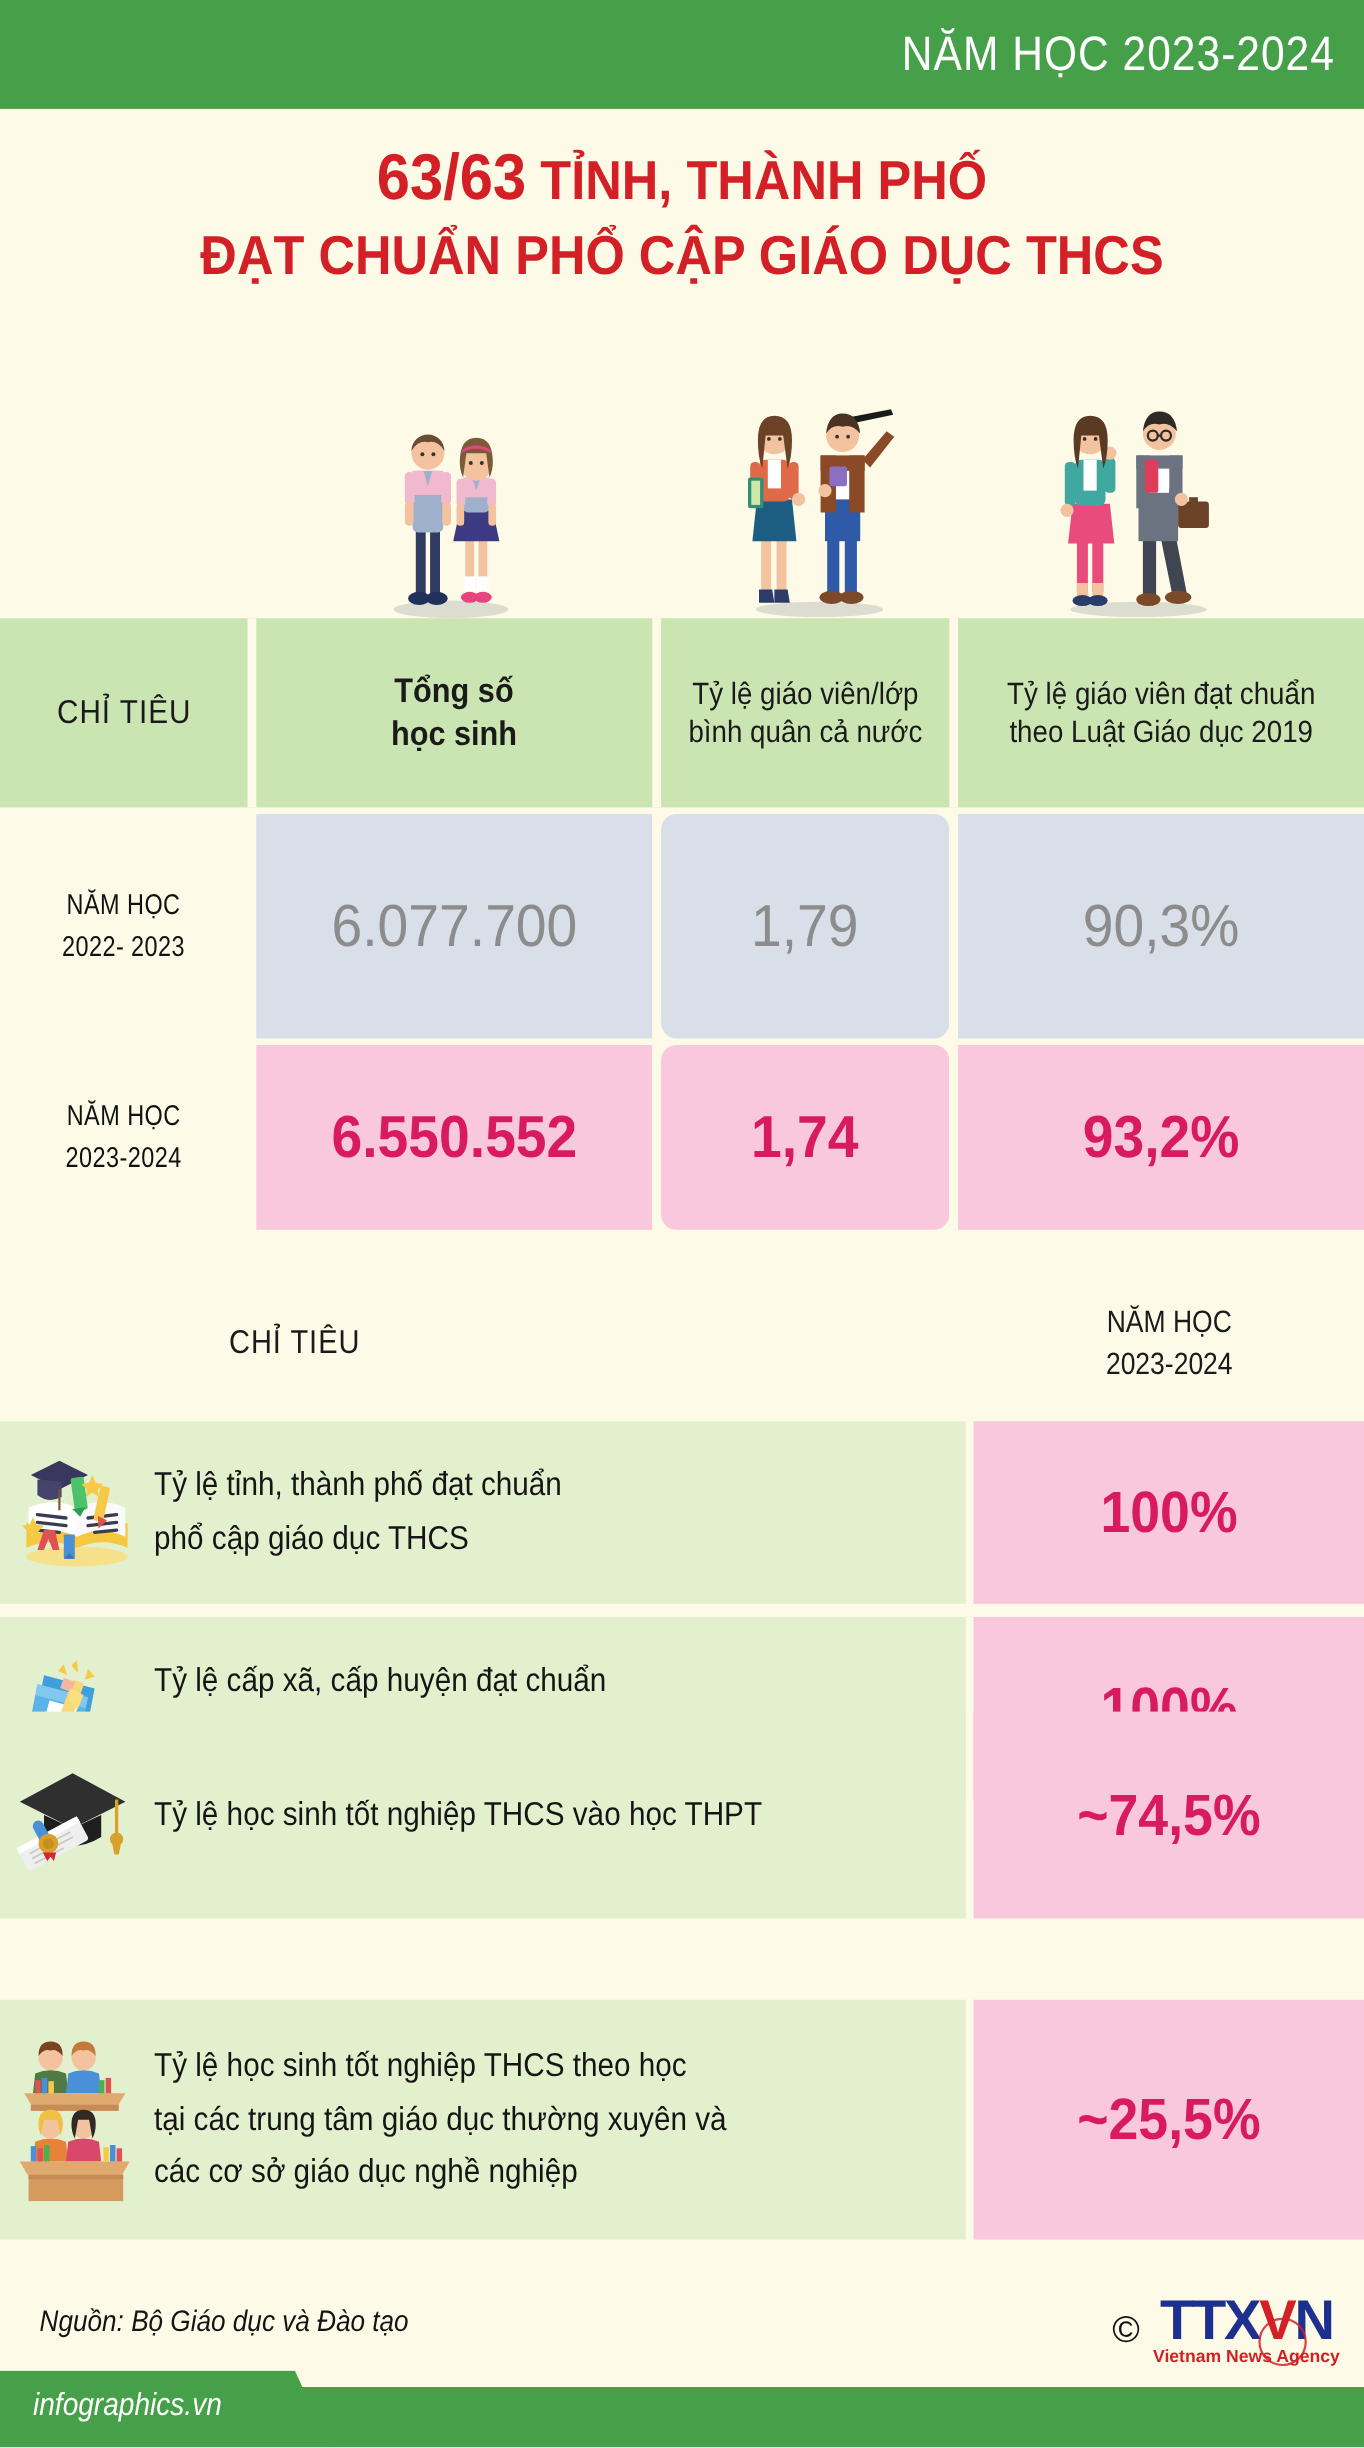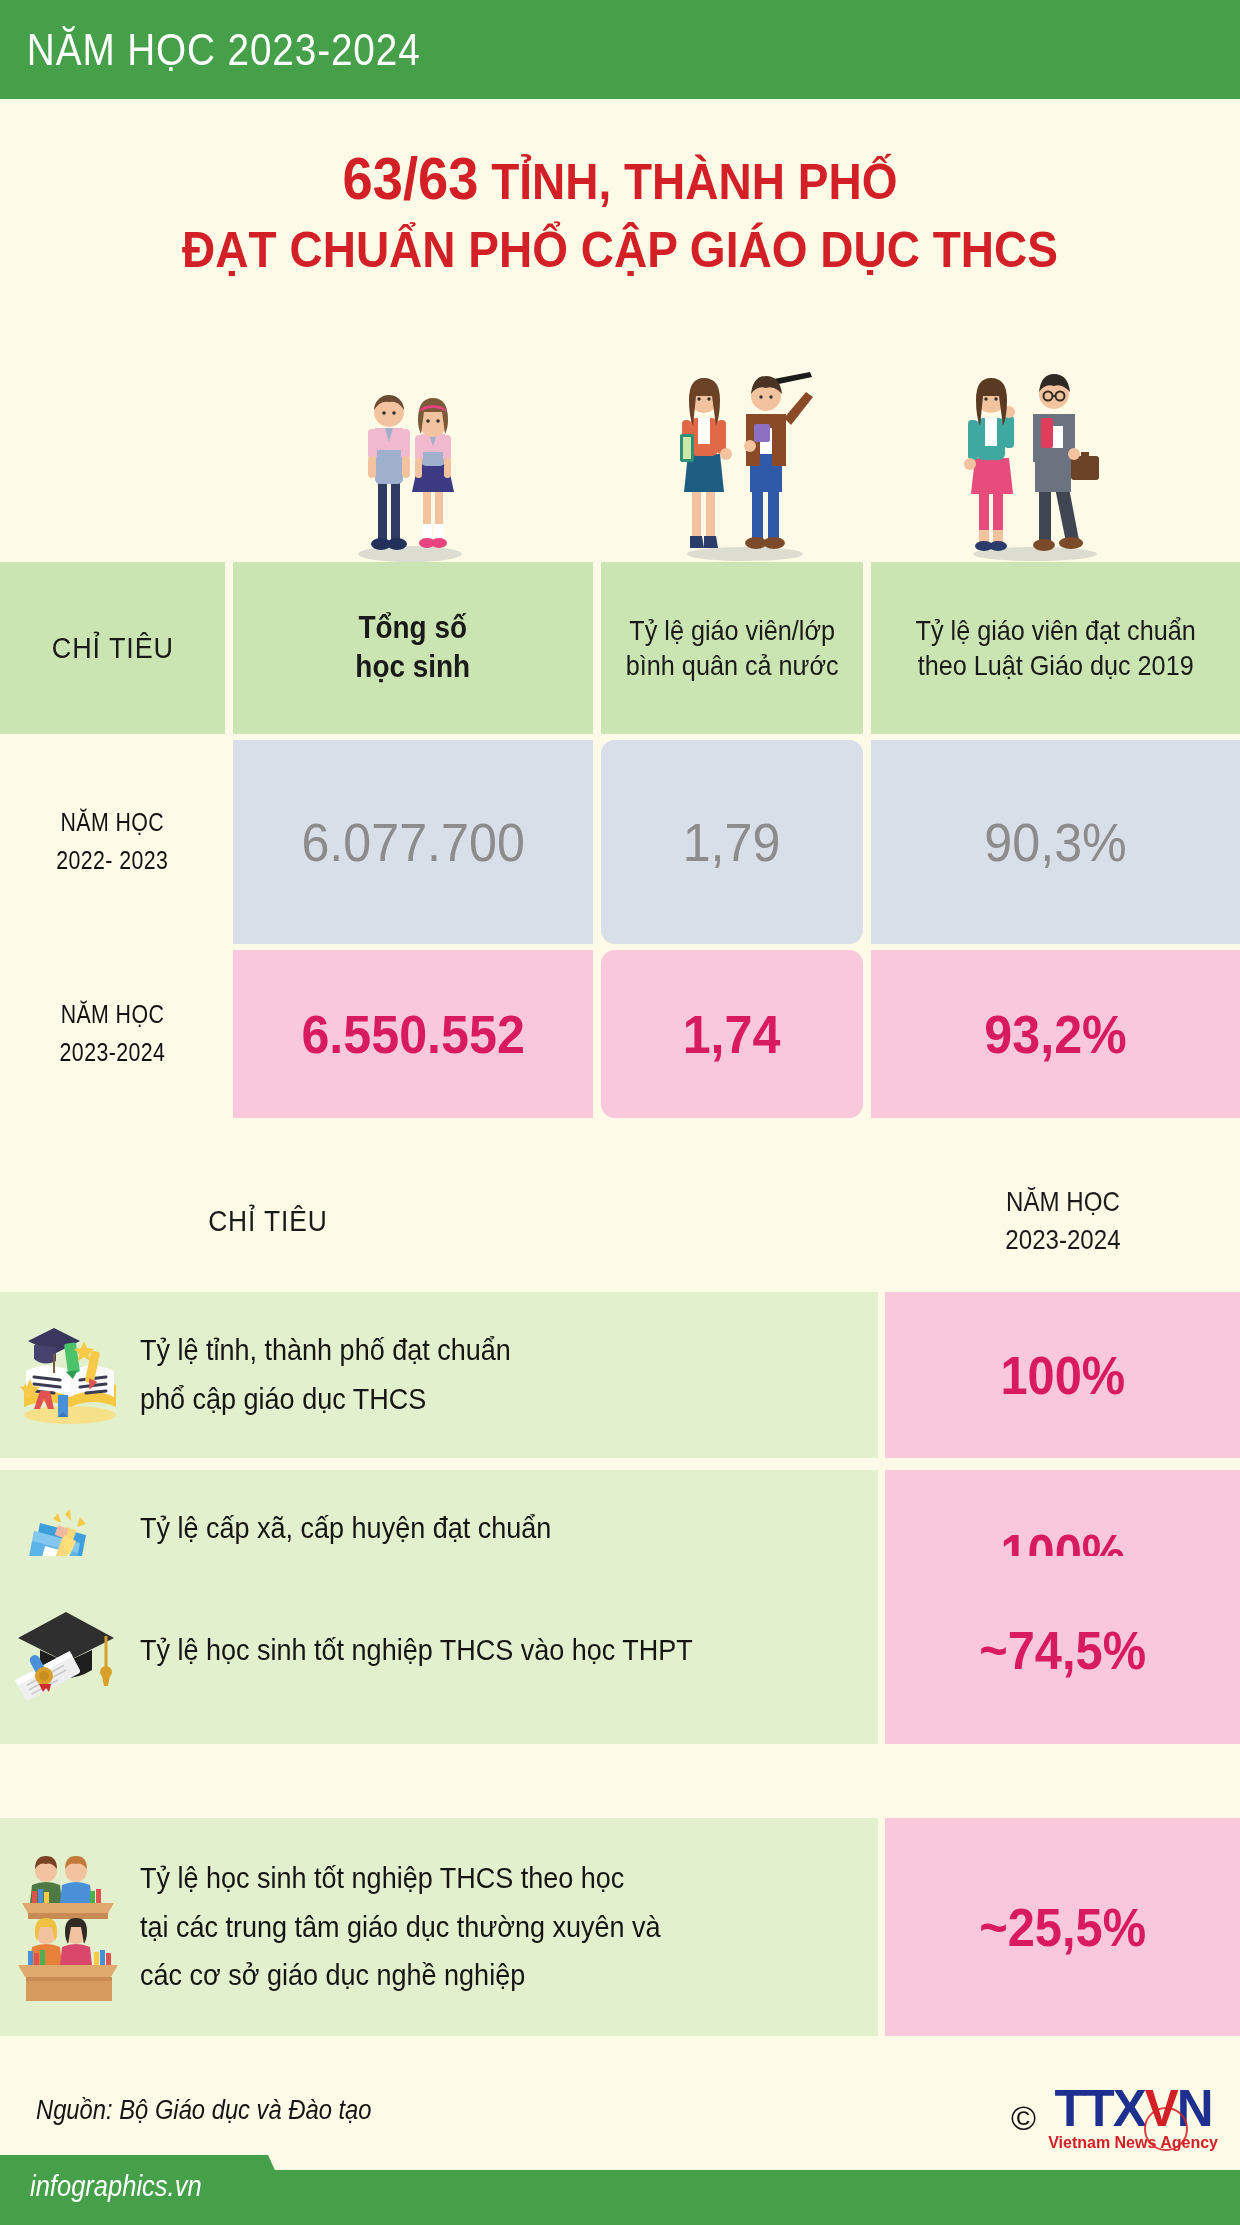--- a/index.html
+++ b/index.html
@@ -19,35 +19,35 @@
   }
 
   
   .topbar {
     position: absolute;
     left: 0; top: 0;
     width: 1240px; height: 99px;
     background: #45a049;
     display: flex;
     align-items: center;
-    justify-content: flex-start;
+    justify-content: flex-end;
   }
   .topbar-text {
     color: #ffffff;
     font-size: 44px;
     font-weight: 400;
     letter-spacing: 1px;
     transform: scaleX(0.88);
     white-space: nowrap;
   }
 
   
   .title-wrap {
     position: absolute;
-    left: 0; top: 142px;
+    left: 0; top: 124px;
     width: 1240px;
     text-align: center;
     color: #d32027;
   }
   .title-line {
     font-size: 50px;
     font-weight: bold;
     line-height: 1.28;
     letter-spacing: 0px;
     transform: scaleX(0.92);

